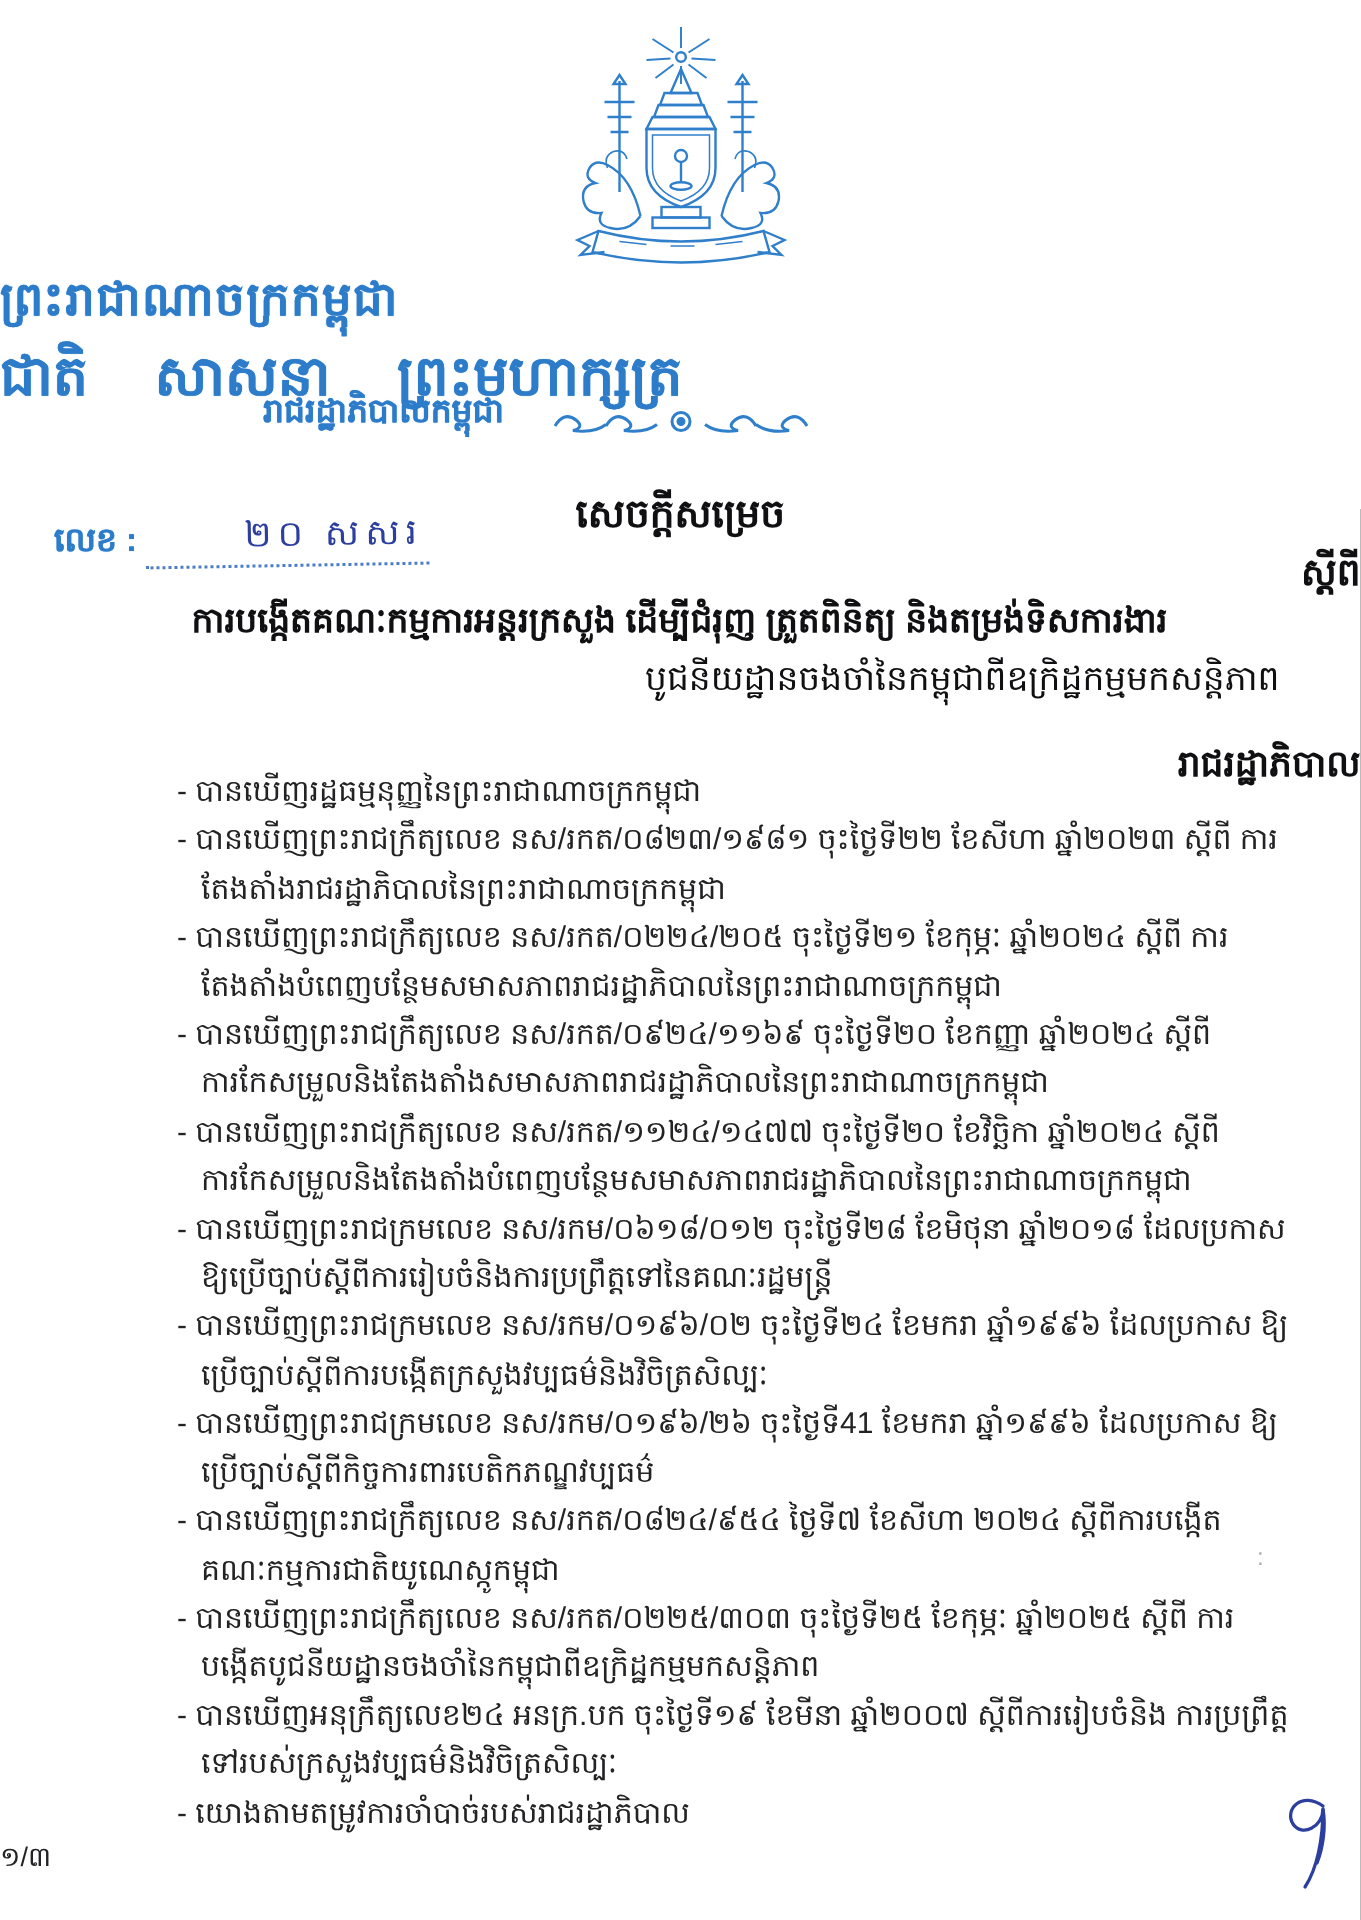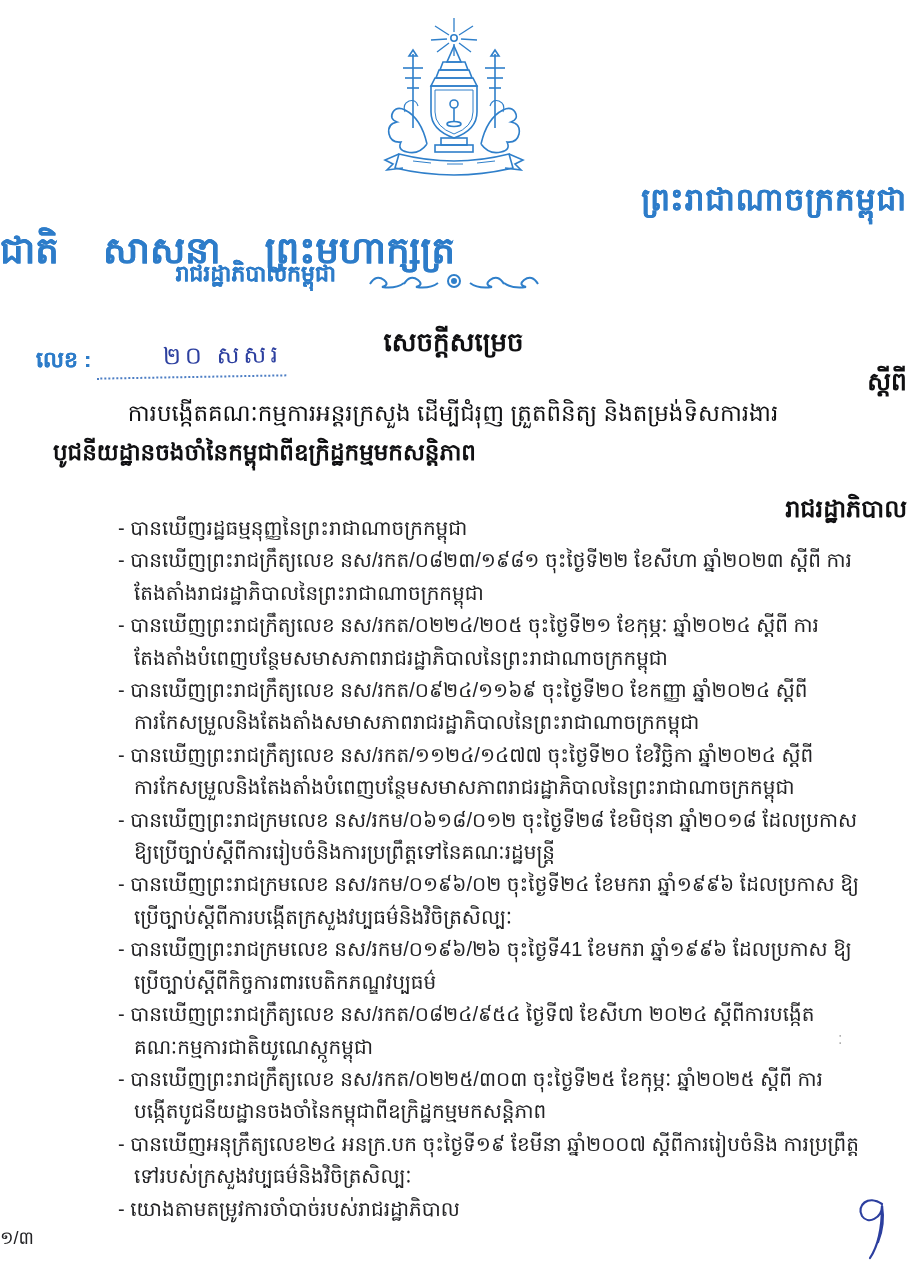--- a/index.html
+++ b/index.html
@@ -12,21 +12,21 @@
     font-family:"Liberation Sans","DejaVu Sans",sans-serif;
     color:#1c1c1e;
   }
   
   .emblem{
     position:absolute;left:50%;top:16px;transform:translateX(-50%);
     width:170px;height:170px;
   }
   .kingdom-title{
     position:absolute;left:0;right:0;top:180px;
-    text-align:right;
+    text-align:left;
     font-size:31px;font-weight:bold;
     color:#2d7cc9;
     letter-spacing:1px;
     text-shadow:0 0 .6px #2d7cc9;
   }
   .national-motto{
     position:absolute;left:0;right:0;top:227px;
     font-size:37px;font-weight:bold;
     color:#2d7cc9;
     word-spacing:34px;
@@ -66,25 +66,25 @@
   .doc-type{
     position:absolute;left:0;right:0;top:326px;
     text-align:center;font-size:26px;font-weight:bold;color:#101012;
   }
   .subject-label{
     position:absolute;left:0;right:0;top:366px;
     text-align:right;font-size:25px;font-weight:bold;color:#101012;
   }
   .subject-line1{
     position:absolute;left:53px;width:800px;top:399px;
-    text-align:center;font-size:23px;font-weight:normal;color:#101012;
+    text-align:center;font-size:23px;font-weight:bold;color:#101012;
   }
   .subject-line2{
     position:absolute;left:53px;width:800px;top:438px;
-    text-align:left;font-size:23px;font-weight:bold;color:#101012;
+    text-align:right;font-size:23px;font-weight:normal;color:#101012;
   }
   .body-heading{
     position:absolute;left:0;right:0;top:494px;
     text-align:right;font-size:24px;font-weight:bold;color:#101012;
   }
   
   .citations{
     position:absolute;left:118px;top:512px;width:748px;
     font-size:20px;line-height:32.4px;color:#232325;
   }

